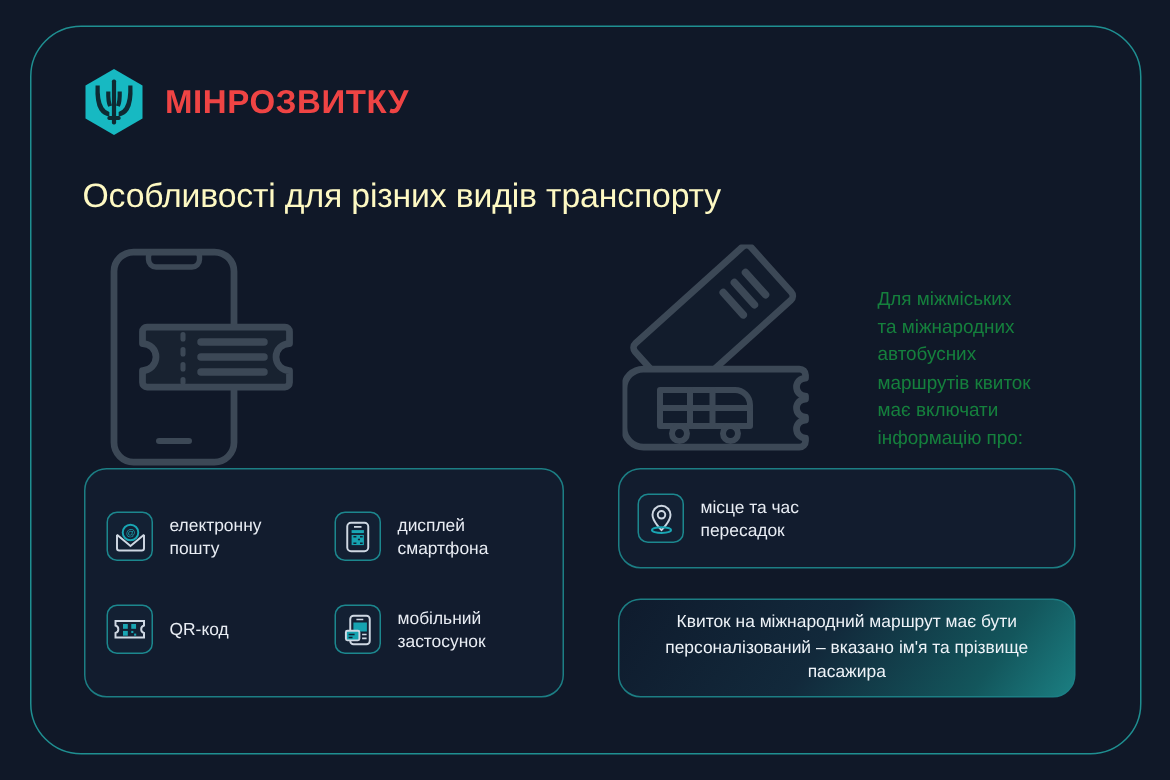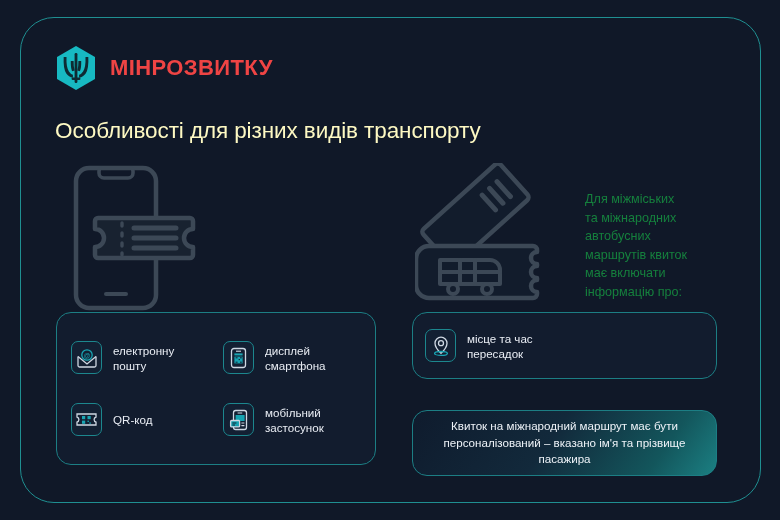--- a/index.html
+++ b/index.html
@@ -149,21 +149,20 @@
     top: 399px;
     width: 305px;
     height: 66px;
     border-radius: 15px;
     border: 1px solid #1c7e84;
     background: linear-gradient(125deg, #0f1b2d 0%, #12293b 45%, #13565c 80%, #1b7f82 100%);
     display: flex;
     align-items: center;
     justify-content: center;
     padding: 0 20px;
-    margin-top: 11px;
   }
   .note-text {
     color: #eef3f8;
     font-size: 11.6px;
     line-height: 16.5px;
     text-align: center;
   }
 
   .pre { white-space: pre-line; }
 </style>

